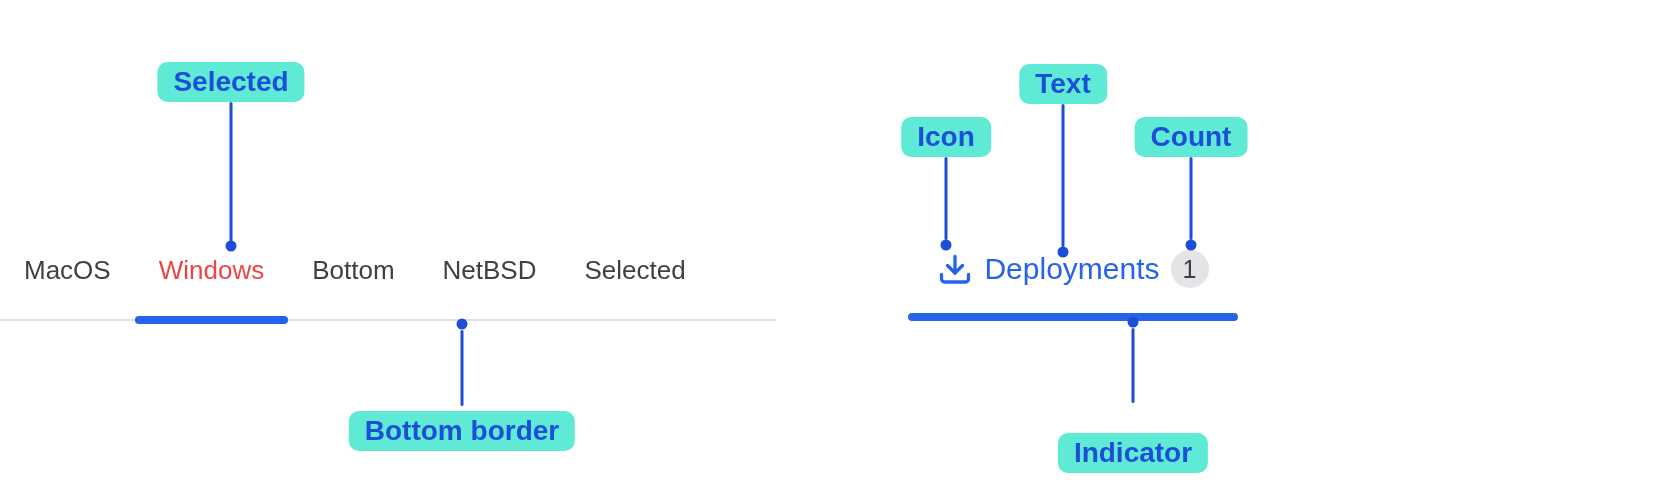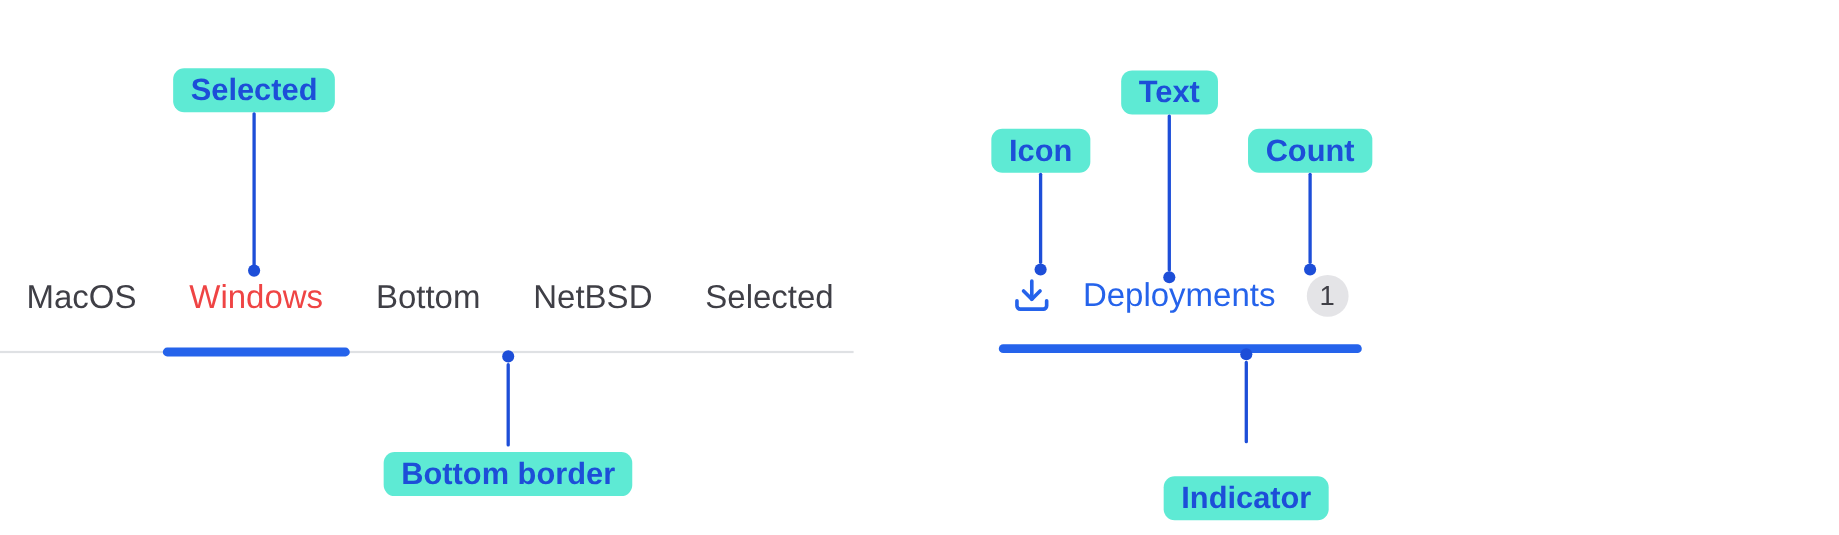--- a/index.html
+++ b/index.html
@@ -16,21 +16,21 @@
   .tabbar {
     position: absolute;
     left: 0;
     top: 246px;
     display: flex;
     align-items: flex-start;
   }
   .tab {
     position: relative;
     padding: 6px 24px 35px 24px;
-    font-size: 30px;
+    font-size: 26px;
     line-height: 37px;
     font-weight: 500;
     color: #3f3f46;
     cursor: pointer;
     white-space: nowrap;
   }
   .tab.selected { color: #ef4444; }
   .tab-underline {
     position: absolute;
     left: 0;
@@ -53,23 +53,23 @@
   .deploy-tab {
     position: absolute;
     left: 908px;
     top: 246px;
     width: 330px;
     height: 75px;
     cursor: pointer;
   }
   .deploy-row {
     display: flex;
-    align-items: center;
+    align-items: flex-end;
     justify-content: center;
-    gap: 28px;
+    gap: 11px;
     padding-top: 4px;
   }
   .deploy-icon { width: 36px; height: 36px; flex: 0 0 auto; }
   .deploy-label {
     font-size: 30px;
     line-height: 38px;
     font-weight: 500;
     color: #2563eb;
     white-space: nowrap;
   }

